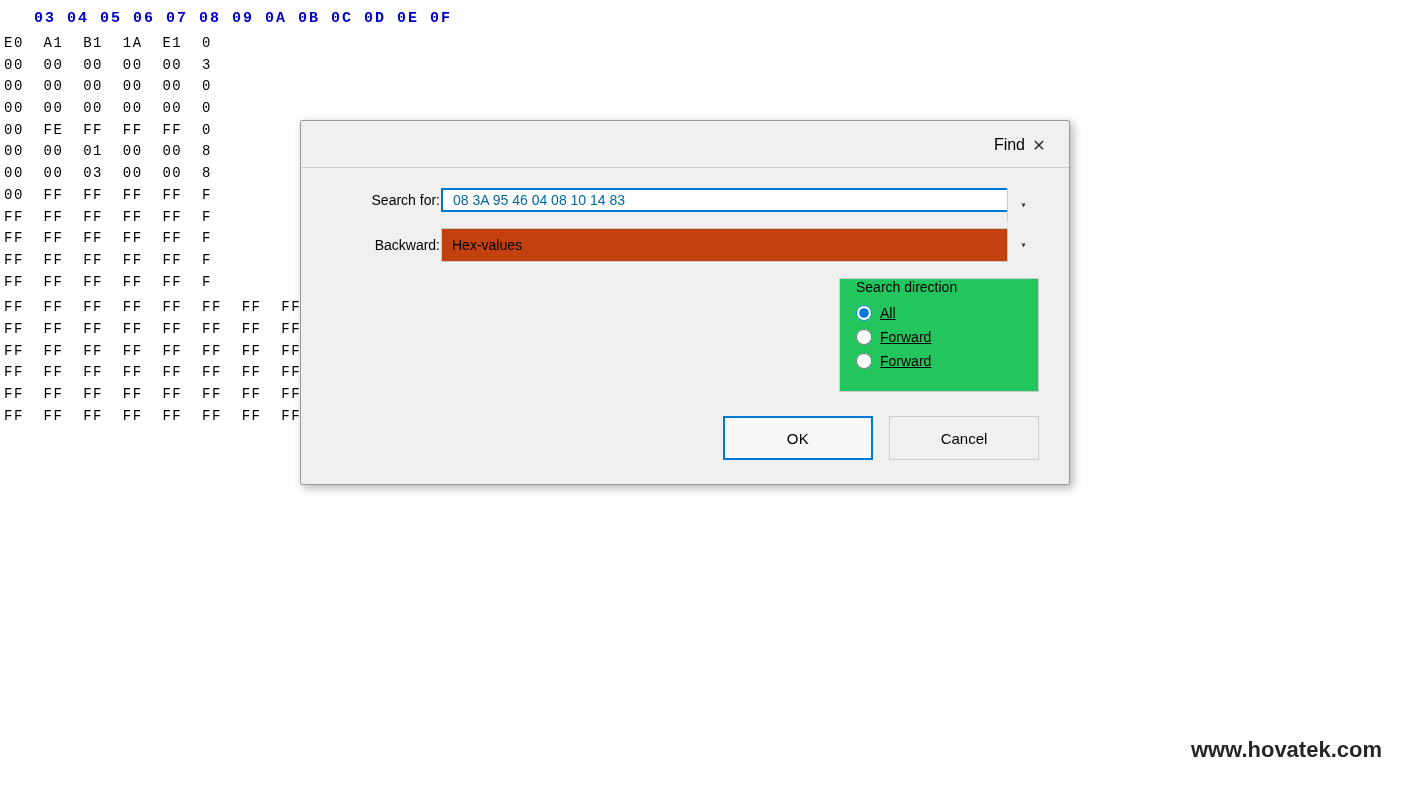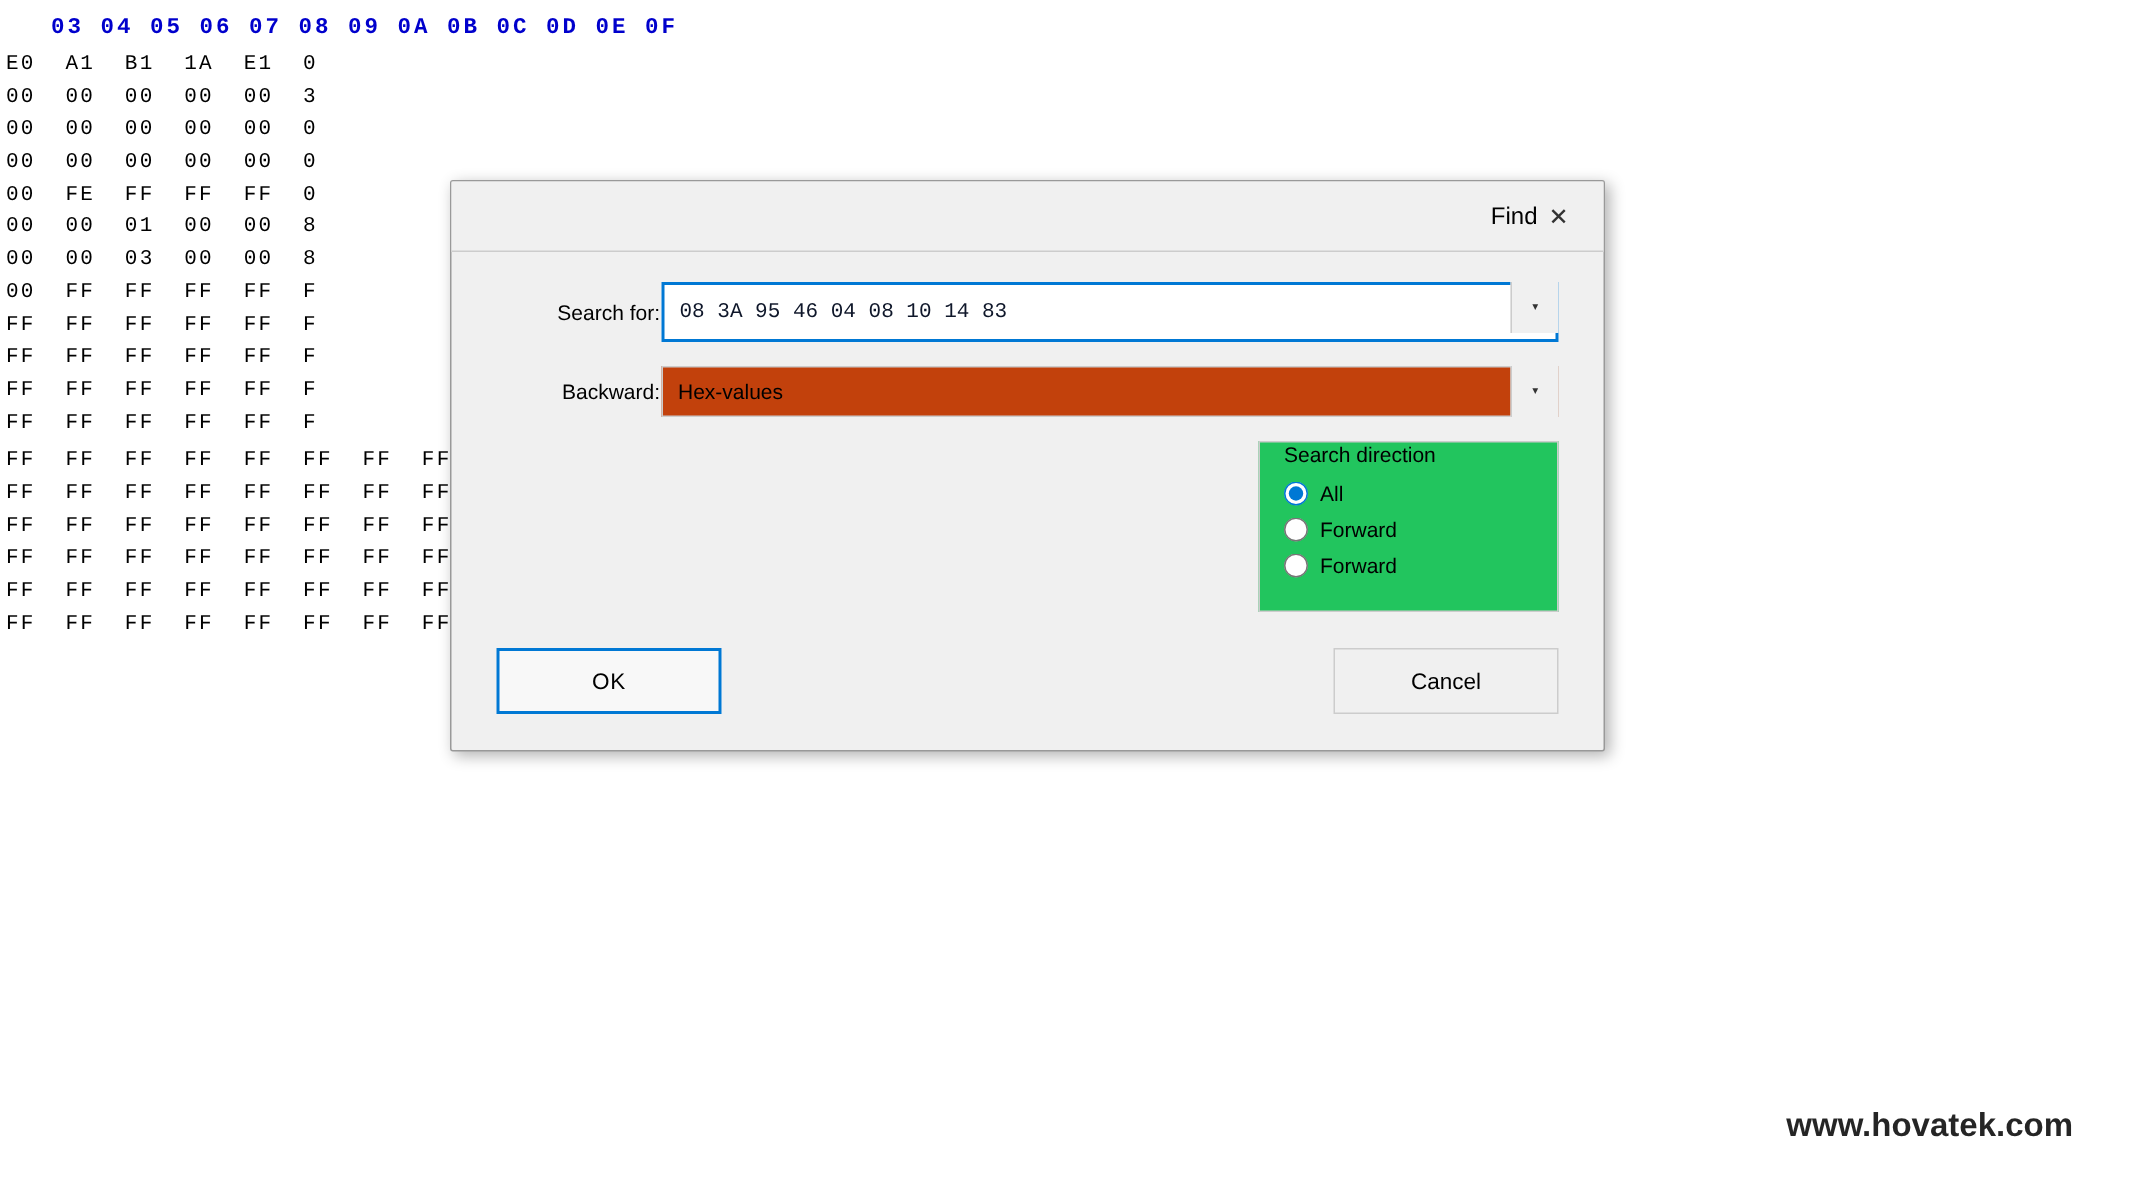--- a/index.html
+++ b/index.html
@@ -112,28 +112,28 @@
       flex-shrink: 0;
     }
 
     .form-input-wrapper {
       flex: 1;
       position: relative;
     }
 
     .search-input {
       width: 100%;
-      height: 40px;
+      height: 24px;
       border: 2px solid #0078d4;
       background: #ffffff;
-      font-family: Liberation Mono, monospace;
+      font-family: Liberation Sans, sans-serif;
       font-size: 14px;
       padding: 4px 34px 4px 10px;
       outline: none;
-      color: #0f172a;
+      color: #0369a1;
     }
 
     .dropdown-arrow {
       position: absolute;
       right: 0;
       top: 0;
       width: 32px;
       height: 34px;
       background: #f0f0f0;
       border-left: 1px solid #ccc;
@@ -182,34 +182,35 @@
       font-weight: normal;
     }
 
     .radio-row {
       display: flex;
       align-items: center;
       margin-bottom: 8px;
       font-family: 'Segoe UI', Arial, sans-serif;
       font-size: 14px;
       color: #000;
+      text-decoration: underline;
     }
 
     .radio-row input[type="radio"] {
       margin-right: 8px;
       width: 16px;
       height: 16px;
       cursor: pointer;
       accent-color: #0078d4;
     }
 
     
     .dialog-buttons {
       display: flex;
-      justify-content: space-between;
+      justify-content: flex-end;
       gap: 16px;
     }
 
     .btn-ok {
       width: 150px;
       height: 44px;
       background: #f8f8f8;
       border: 2px solid #0078d4;
       font-family: 'Segoe UI', Arial, sans-serif;
       font-size: 15px;

